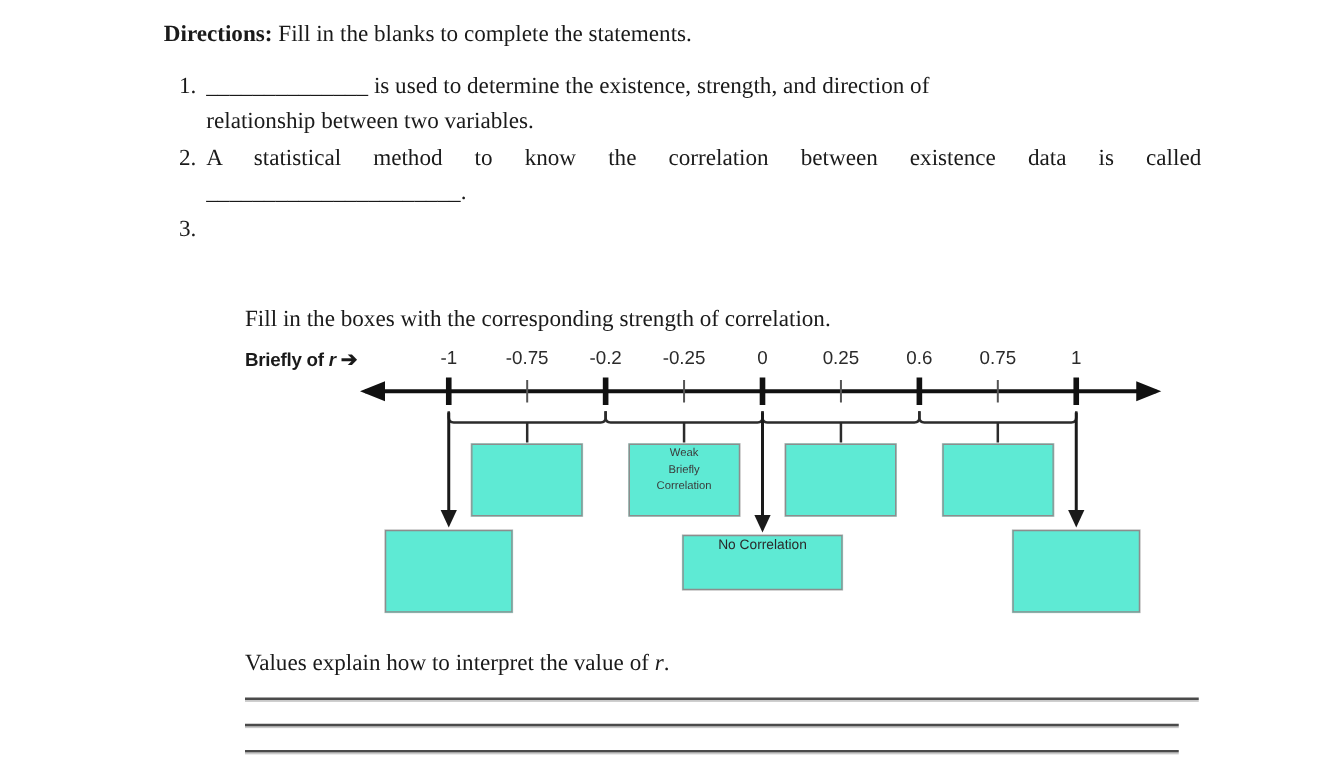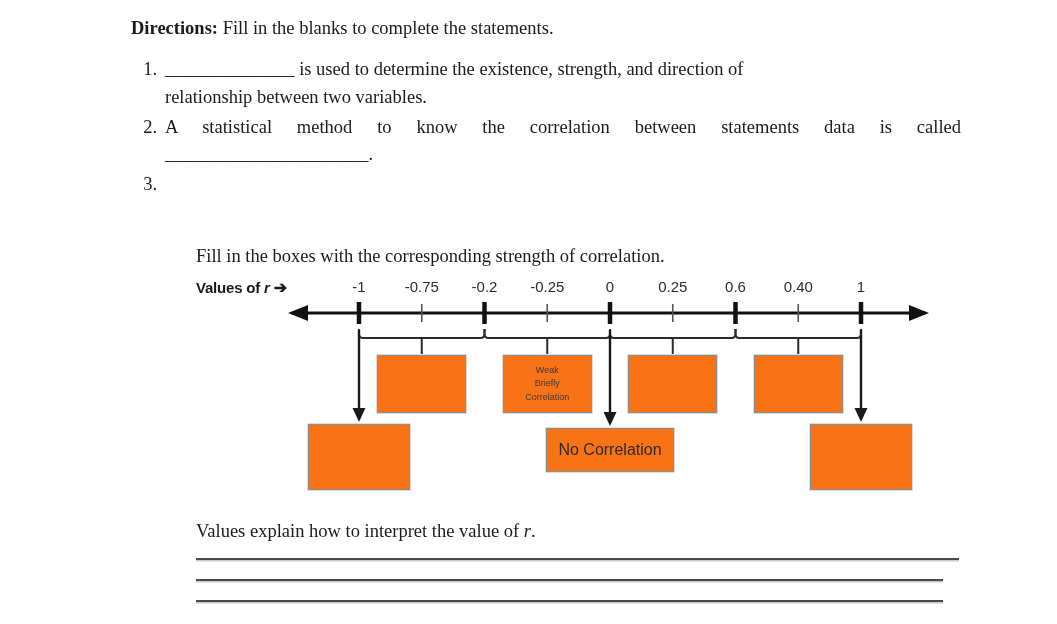--- a/index.html
+++ b/index.html
@@ -104,34 +104,33 @@
     font-family: "Liberation Sans", sans-serif;
     font-size: 15px;
     color: #2b2b2b;
     transform: translateX(-50%);
     white-space: nowrap;
   }
 
   
   .bx {
     position: absolute;
-    background: #f97316;
+    background: #5eead4;
     border: 1.5px solid #8d8d8d;
     box-shadow: 0 0 0 0.5px #b9b9b9;
     box-sizing: border-box;
     display: flex;
-    align-items: center;
     justify-content: center;
     text-align: center;
     font-family: "Liberation Sans", sans-serif;
     font-size: 9px;
     line-height: 1.45;
     color: #3a3a3a;
   }
-  .bx.lower { font-size: 16px; color: #2a2a2a; }
+  .bx.lower { font-size: 11px; color: #2a2a2a; }
   .bx .multi span { display: block; }
 
   
   .ansline {
     position: absolute;
     height: 0;
     border-top: 2px solid #4a4a4a;
     box-shadow: 0 1.5px 0 #c9c9c9;
   }
   .briefly {
@@ -158,36 +157,36 @@
       <div class="qnum">1.</div>
       <div class="qbody">
         <span class="l1">______________ is used to determine the existence, strength, and direction of</span>
         <span class="l1">relationship between two variables.</span>
       </div>
     </div>
 
     <div class="qrow q2">
       <div class="qnum">2.</div>
       <div class="qbody">
-        <span class="l1">A statistical method to know the correlation between statements data is called</span>
+        <span class="l1">A statistical method to know the correlation between existence data is called</span>
         <span class="l1">______________________.</span>
       </div>
     </div>
 
     <div class="qrow q3">
       <div class="qnum">3.</div>
       <div class="qbody">
       </div>
     </div>
 
   </div>
 
   <div class="fillin">Fill in the boxes with the corresponding strength of correlation.</div>
 
-  <div class="valuesof"><span>Values of </span><span class="ital">r</span> <span class="arrowglyph">➔</span></div>
+  <div class="valuesof"><span>Briefly of </span><span class="ital">r</span> <span class="arrowglyph">➔</span></div>
 
   <svg class="numline" width="1057" height="624" viewBox="0 0 1057 624">
     <g id="axis-group">
         <defs></defs>
         <line x1="292" y1="313" x2="925" y2="313" stroke="#111111" stroke-width="3.2"></line>
         <polygon points="288,313 308,305 308,321" fill="#111111"></polygon>
         <polygon points="929,313 909,305 909,321" fill="#111111"></polygon>
         <line x1="359" y1="302" x2="359" y2="324" stroke="#111111" stroke-width="4.5"></line>
         <line x1="484.5" y1="302" x2="484.5" y2="324" stroke="#111111" stroke-width="4.5"></line>
         <line x1="610" y1="302" x2="610" y2="324" stroke="#111111" stroke-width="4.5"></line>
@@ -239,21 +238,21 @@
   </svg>
 
   <div id="ticklabels">
       <div class="ticklabel" style="left: 359px;">-1</div>
       <div class="ticklabel" style="left: 421.75px;">-0.75</div>
       <div class="ticklabel" style="left: 484.5px;">-0.2</div>
       <div class="ticklabel" style="left: 547.25px;">-0.25</div>
       <div class="ticklabel" style="left: 610px;">0</div>
       <div class="ticklabel" style="left: 672.75px;">0.25</div>
       <div class="ticklabel" style="left: 735.5px;">0.6</div>
-      <div class="ticklabel" style="left: 798.25px;">0.40</div>
+      <div class="ticklabel" style="left: 798.25px;">0.75</div>
       <div class="ticklabel" style="left: 861px;">1</div>
     </div>
   <div id="boxlayer">
       <div class="bx upper" style="left: 377.25px; top: 355px; width: 89px; height: 58px;"></div>
       <div class="bx upper" style="left: 502.75px; top: 355px; width: 89px; height: 58px;">
         <div class="multi">
           <span>Weak</span>
           <span>Briefly</span>
           <span>Correlation</span>
         </div>

